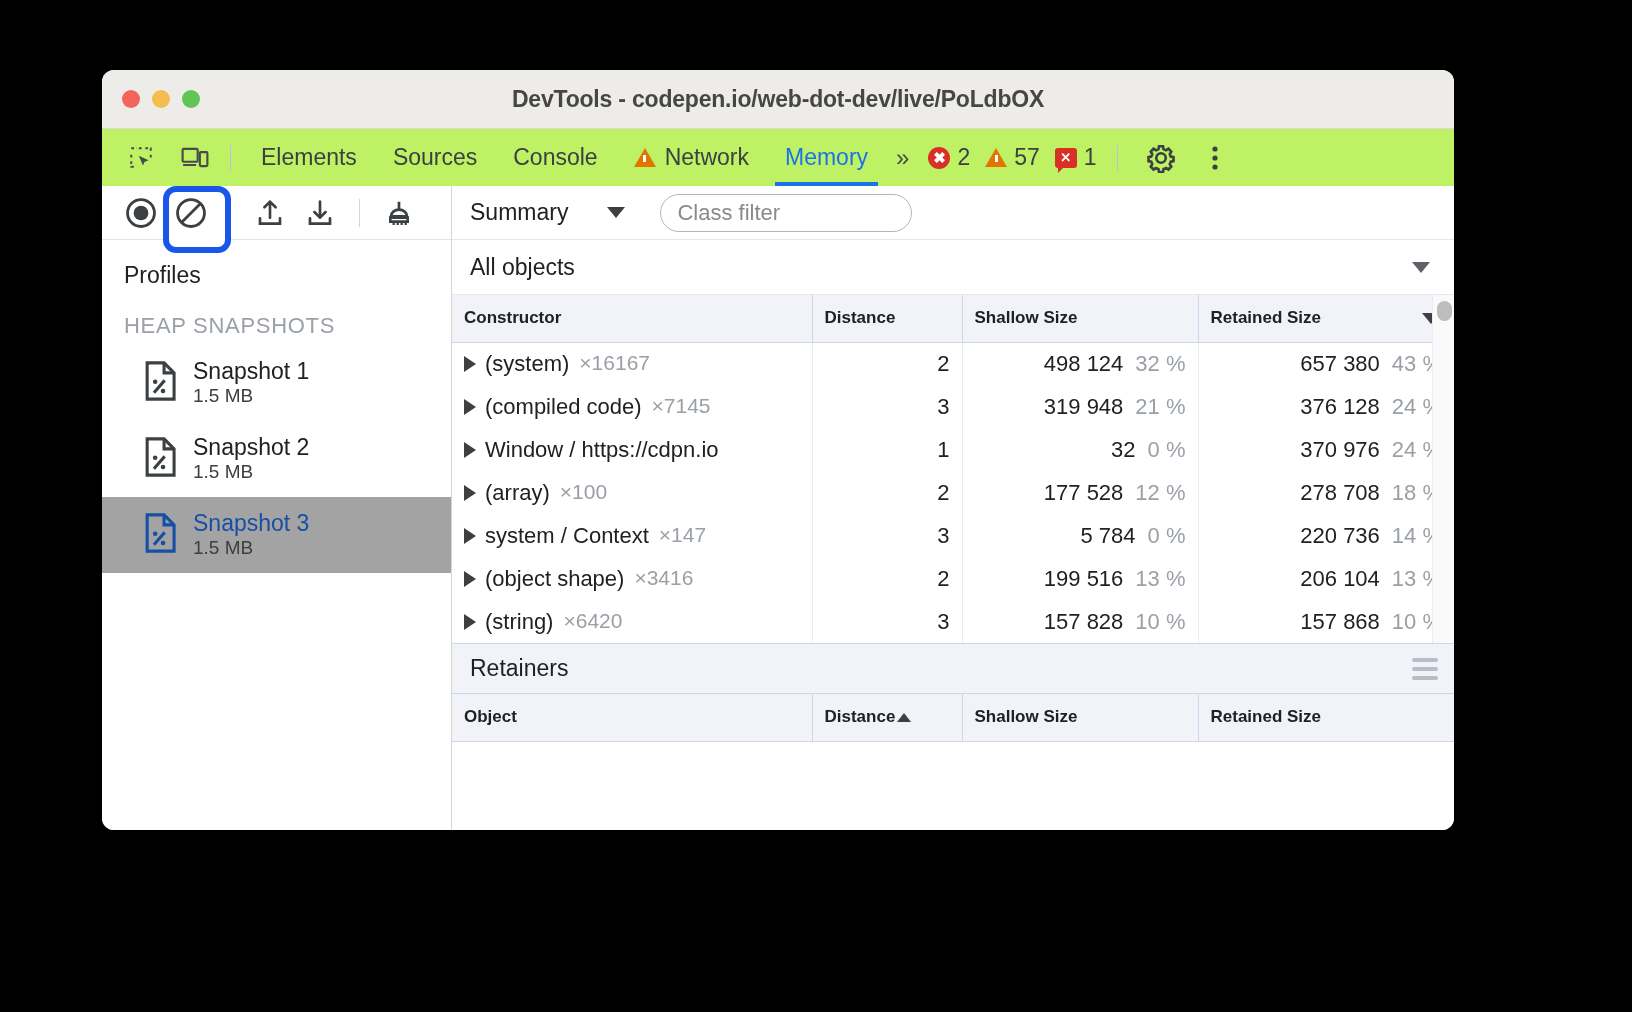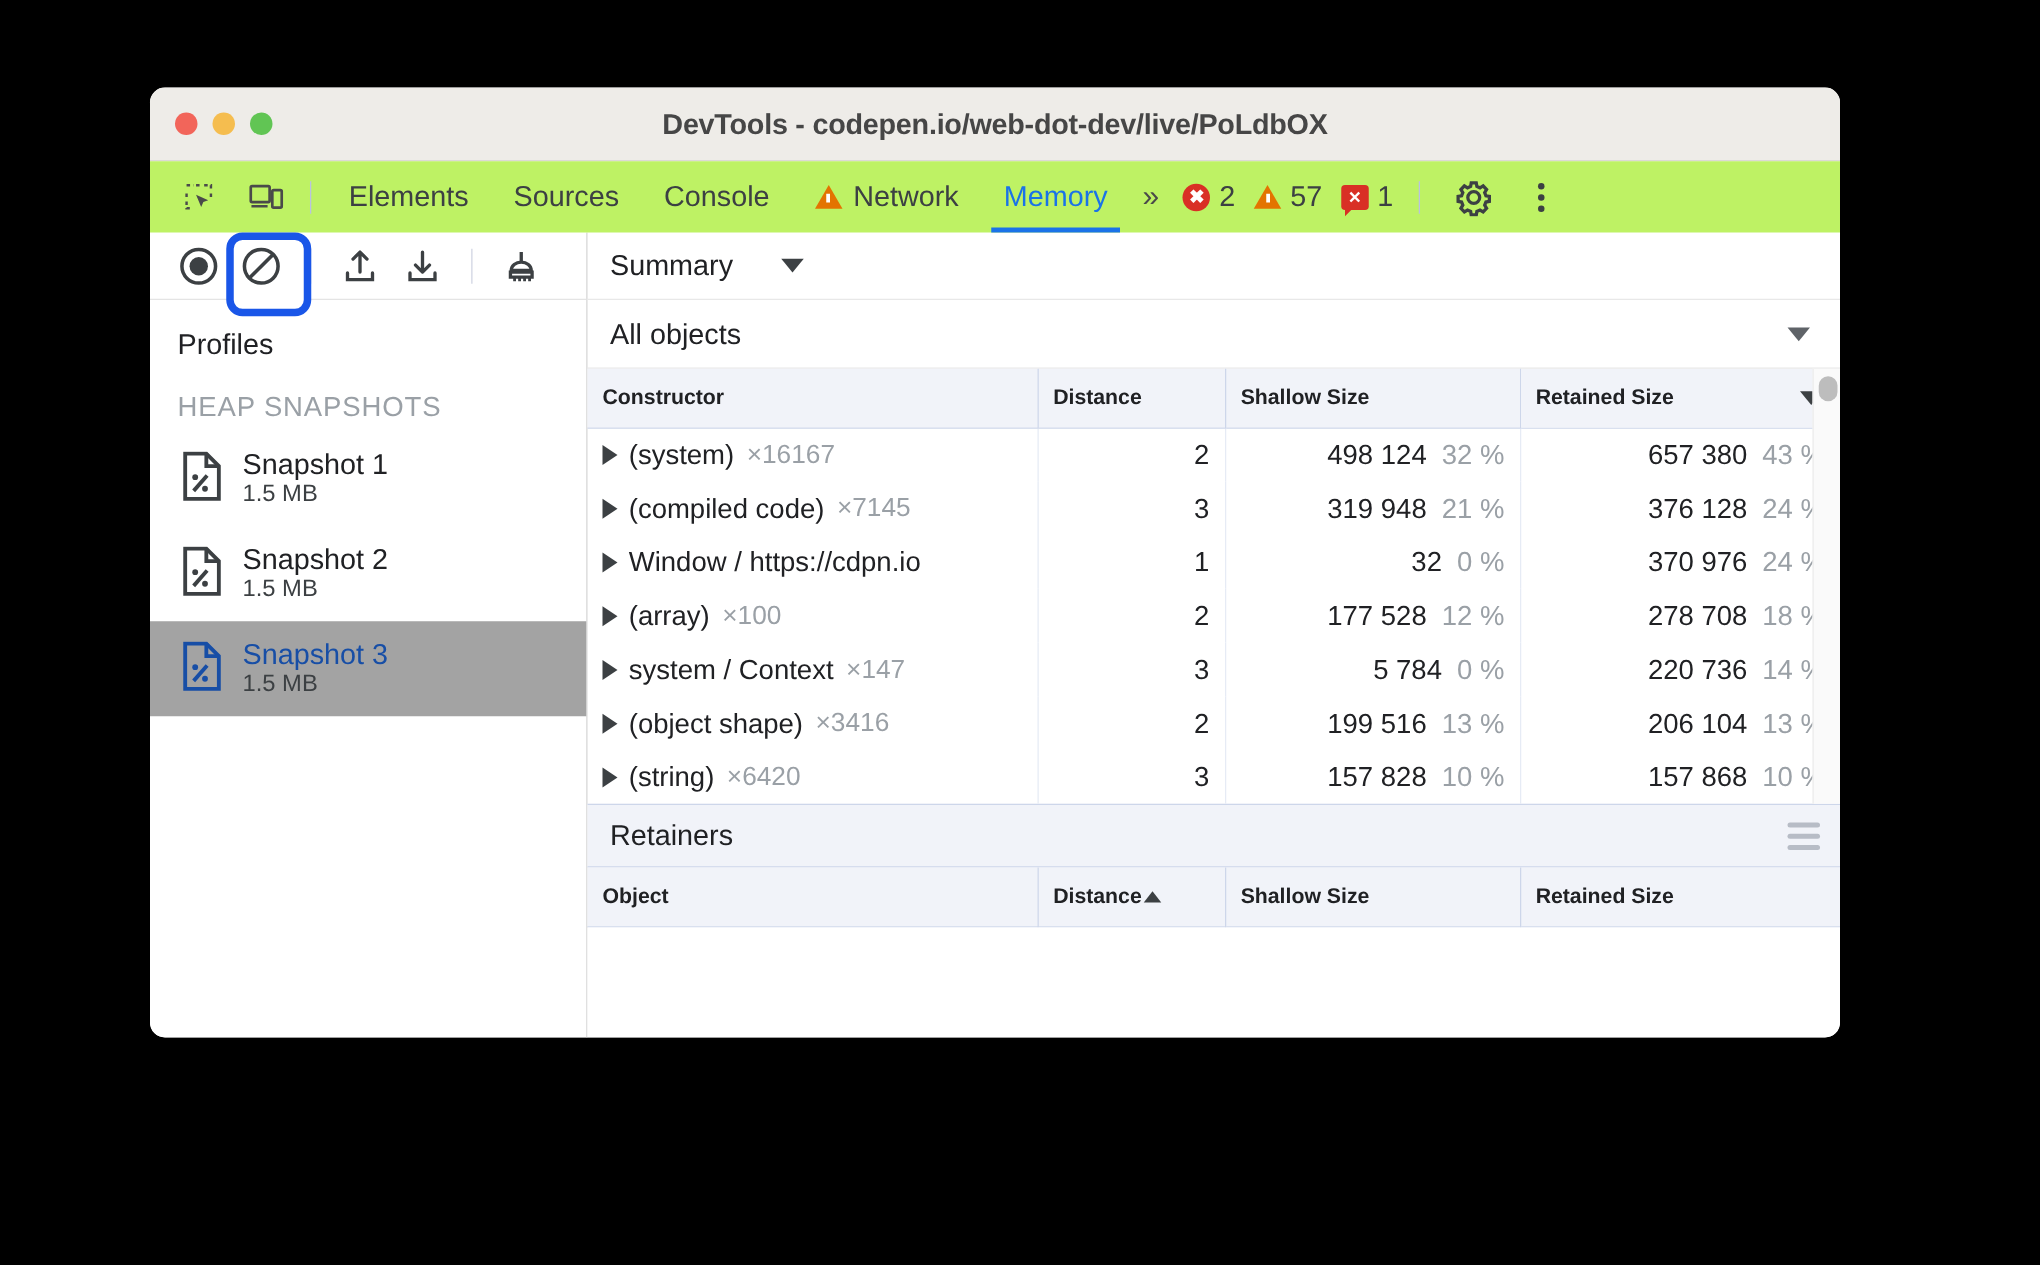--- a/index.html
+++ b/index.html
@@ -4,21 +4,21 @@
 <style>
   * { box-sizing: border-box; margin: 0; padding: 0; }
   html, body {
     width: 1632px; height: 1012px;
     background: #000;
     font-family: "Liberation Sans", sans-serif;
     overflow: hidden;
   }
   #window {
     position: absolute;
-    left: 120px; top: 70px;
+    left: 102px; top: 70px;
     width: 1352px; height: 760px;
     background: #fff;
     border-radius: 12px;
     overflow: hidden;
     box-shadow: 0 2px 18px rgba(0,0,0,.35);
   }
 
   
   .titlebar {
     height: 59px;
@@ -128,21 +128,21 @@
     font-size: 23px; color: #202124;
     padding: 22px 0 0 22px;
   }
   .section-label {
     font-size: 22px; color: #9aa0a6;
     letter-spacing: .7px;
     padding: 24px 0 6px 22px;
   }
   .snap {
     display: flex; align-items: center; gap: 14px;
-    padding: 10px 0 10px 24px;
+    padding: 10px 0 10px 41px;
     height: 76px;
   }
   .snap.selected { background: #a3a3a3; }
   .snap-ico { flex: 0 0 auto; }
   .snap-name { font-size: 23px; color: #202124; line-height: 1.15; }
   .snap.selected .snap-name { color: #174ea6; }
   .snap-size { font-size: 19px; color: #3c4043; line-height: 1.2; }
 
   
   .right { flex: 1; display: flex; flex-direction: column; min-width: 0; }
@@ -431,20 +431,21 @@
           <div class="snap-size">1.5 MB</div>
         </span>
       </div>
     </div>
 
     <div class="right">
 
       <div class="rtoolbar">
         <span class="sel-view">Summary</span>
         <span class="caret-down"></span>
+        <input class="class-filter" type="text" placeholder="Class filter" style="">
       </div>
 
       <div class="allobj-row">
         <span class="allobj-label">All objects</span>
         <span class="caret-down sm"></span>
       </div>
 
       <div class="grid-wrap">
         <table class="grid">
           <thead>

